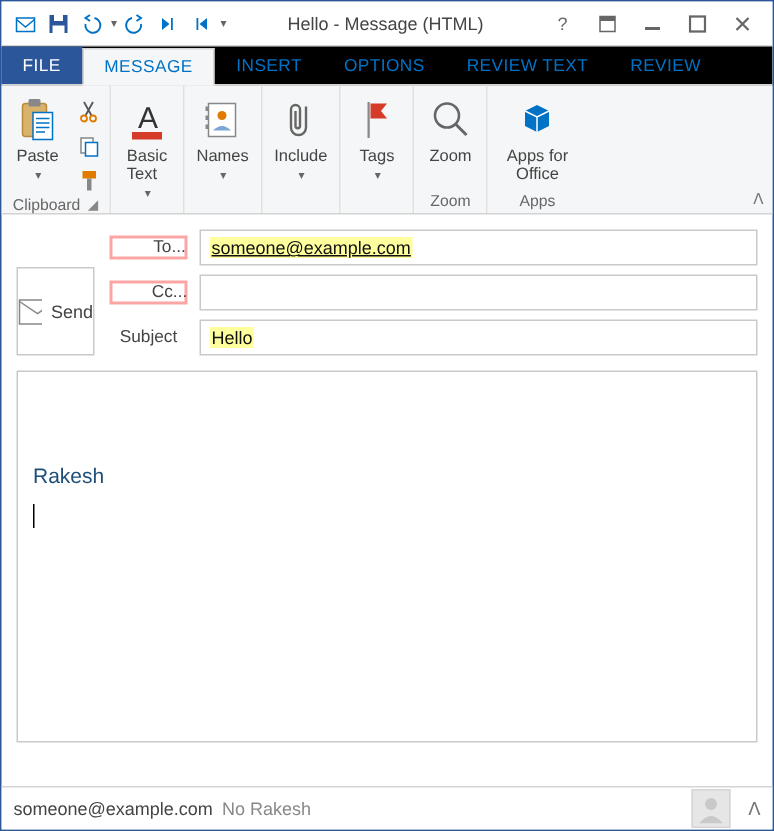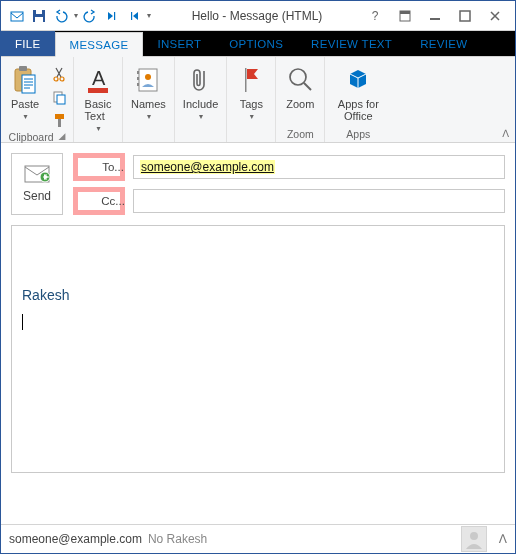--- a/index.html
+++ b/index.html
@@ -23,24 +23,24 @@
   .rgroup-label { font-size: 10.5px; color: #666; text-align: center; padding: 1px 0 2px 0; display: flex; justify-content: center; align-items: flex-start; gap: 2px; }
   .rbtn { display: flex; flex-direction: column; align-items: center; gap: 2px; padding: 2px 4px; font-size: 11px; color: #444; cursor: pointer; min-width: 40px; }
   .rbtn .ico { width: 32px; height: 32px; display: flex; align-items: center; justify-content: center; }
   .rbtn-small-col { display: flex; flex-direction: column; gap: 3px; padding-top: 2px; }
   .rbtn-sm { width: 20px; height: 20px; display: flex; align-items: center; justify-content: center; }
   .dd { font-size: 8px; color: #666; margin-left: 1px; }
   .dialog-launch { font-size: 9px; color: #888; margin-left: 3px; }
   .collapse-caret { position: absolute; right: 6px; bottom: 3px; font-size: 10px; color: #777; }
   
   .compose { padding: 10px 10px 0 10px; display: flex; gap: 10px; }
-  .send-col { width: 52px; border: 1px solid #c9c9c9; display: flex; flex-direction: column; align-items: center; justify-content: center; gap: 6px; padding: 10px 0; }
+  .send-col { width: 52px; border: 1px solid #c9c9c9; display: flex; align-items: center; justify-content: center; gap: 6px; padding: 10px 0; margin-top: 25px; }
   .fields-col { flex: 1; display: flex; flex-direction: column; gap: 6px; }
   .field-row { display: flex; gap: 8px; align-items: center; }
-  .field-btn { width: 52px; height: 28px; border: 5px solid #fca5a5; background: #fff; display: flex; align-items: center; justify-content: center; font-size: 11.5px; color: #444; cursor: pointer; padding-left: 28px; }
+  .field-btn { width: 52px; height: 16px; border: 2px solid #fca5a5; background: #fff; display: flex; align-items: center; justify-content: center; font-size: 11.5px; color: #444; cursor: pointer; padding-left: 28px; }
   .field-label { width: 52px; text-align: center; font-size: 11.5px; color: #444; }
   .field-input { flex: 1; height: 24px; border: 1px solid #c9c9c9; padding: 0 6px; display: flex; align-items: center; }
   .hl { background: #ffff9e; color: #111; padding: 0 1px; }
   .hl.u { text-decoration: underline; }
   
   .body-area { margin: 10px; border: 1px solid #c9c9c9; height: 248px; padding: 60px 10px 10px 10px; color: #1f4e79; font-size: 14px; line-height: 1.35; position: relative; }
   .cursor { display: inline-block; width: 1px; height: 16px; background: #000; vertical-align: text-bottom; }
   
   .statusbar { position: absolute; left: 0; right: 0; bottom: 0; height: 29px; border-top: 1px solid #d4d4d4; display: flex; align-items: center; padding: 0 8px; gap: 6px; background: #fff; }
   .avatar { width: 26px; height: 26px; background: #e6e6e6; display: flex; align-items: center; justify-content: center; border: 1px solid #d4d4d4; margin-left: auto; }
@@ -294,20 +294,26 @@
       <div class="field-input">
           <span class="hl u">someone@example.com</span>
         </div>
     </div>
     <div class="field-row">
       <div class="field-btn">Cc...</div>
       <div class="field-input">
           <span></span>
         </div>
     </div>
+    <div class="field-row">
+      <div class="field-label">Subject</div>
+      <div class="field-input">
+          <span class="hl">Hello</span>
+        </div>
+    </div>
   </div>
 </div>
 
 <div class="body-area">
   <div>Rakesh</div>
   <div style="height:8px"></div>
   <div><span class="cursor"></span></div>
 </div>
 
 <div class="statusbar">

